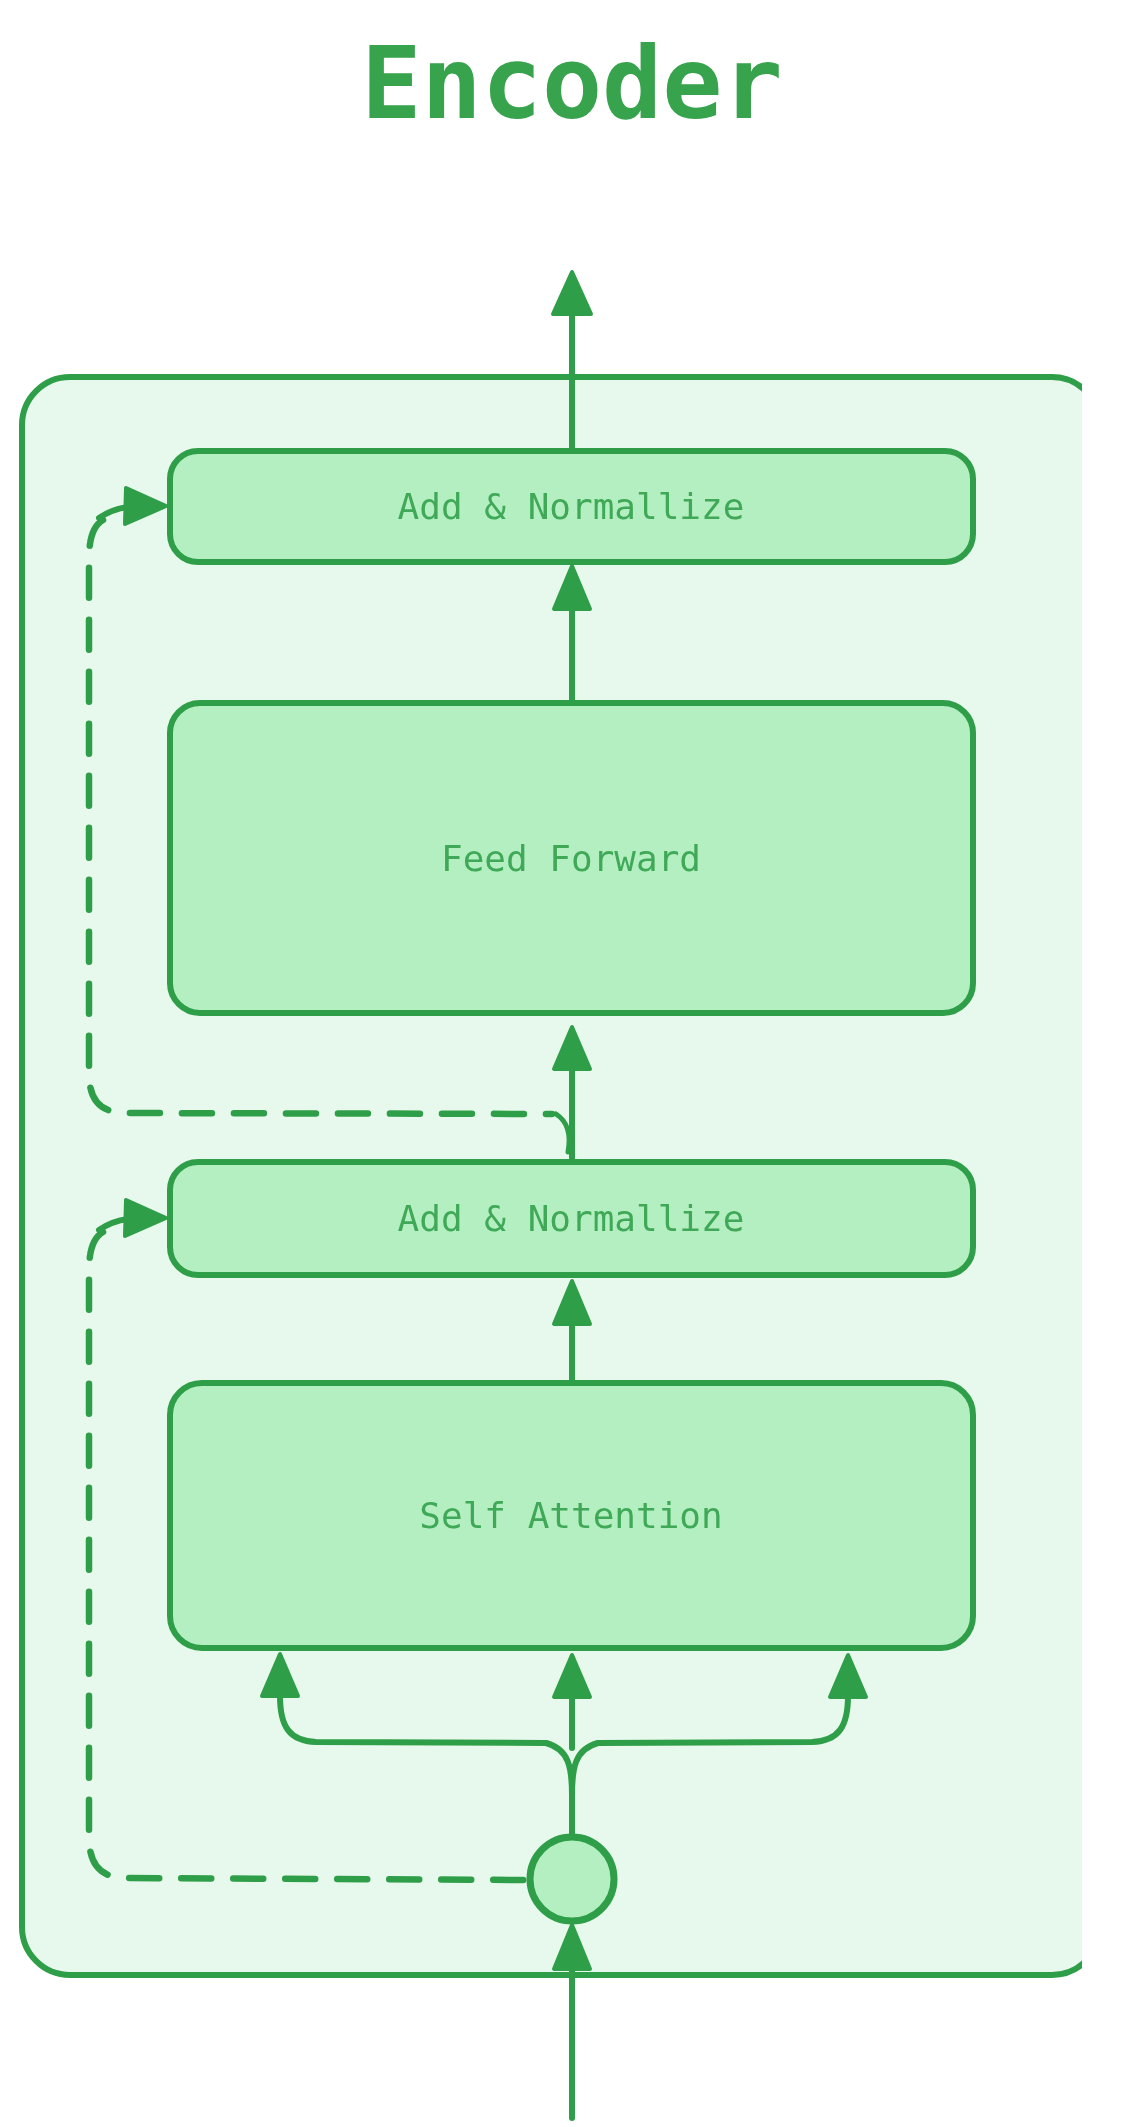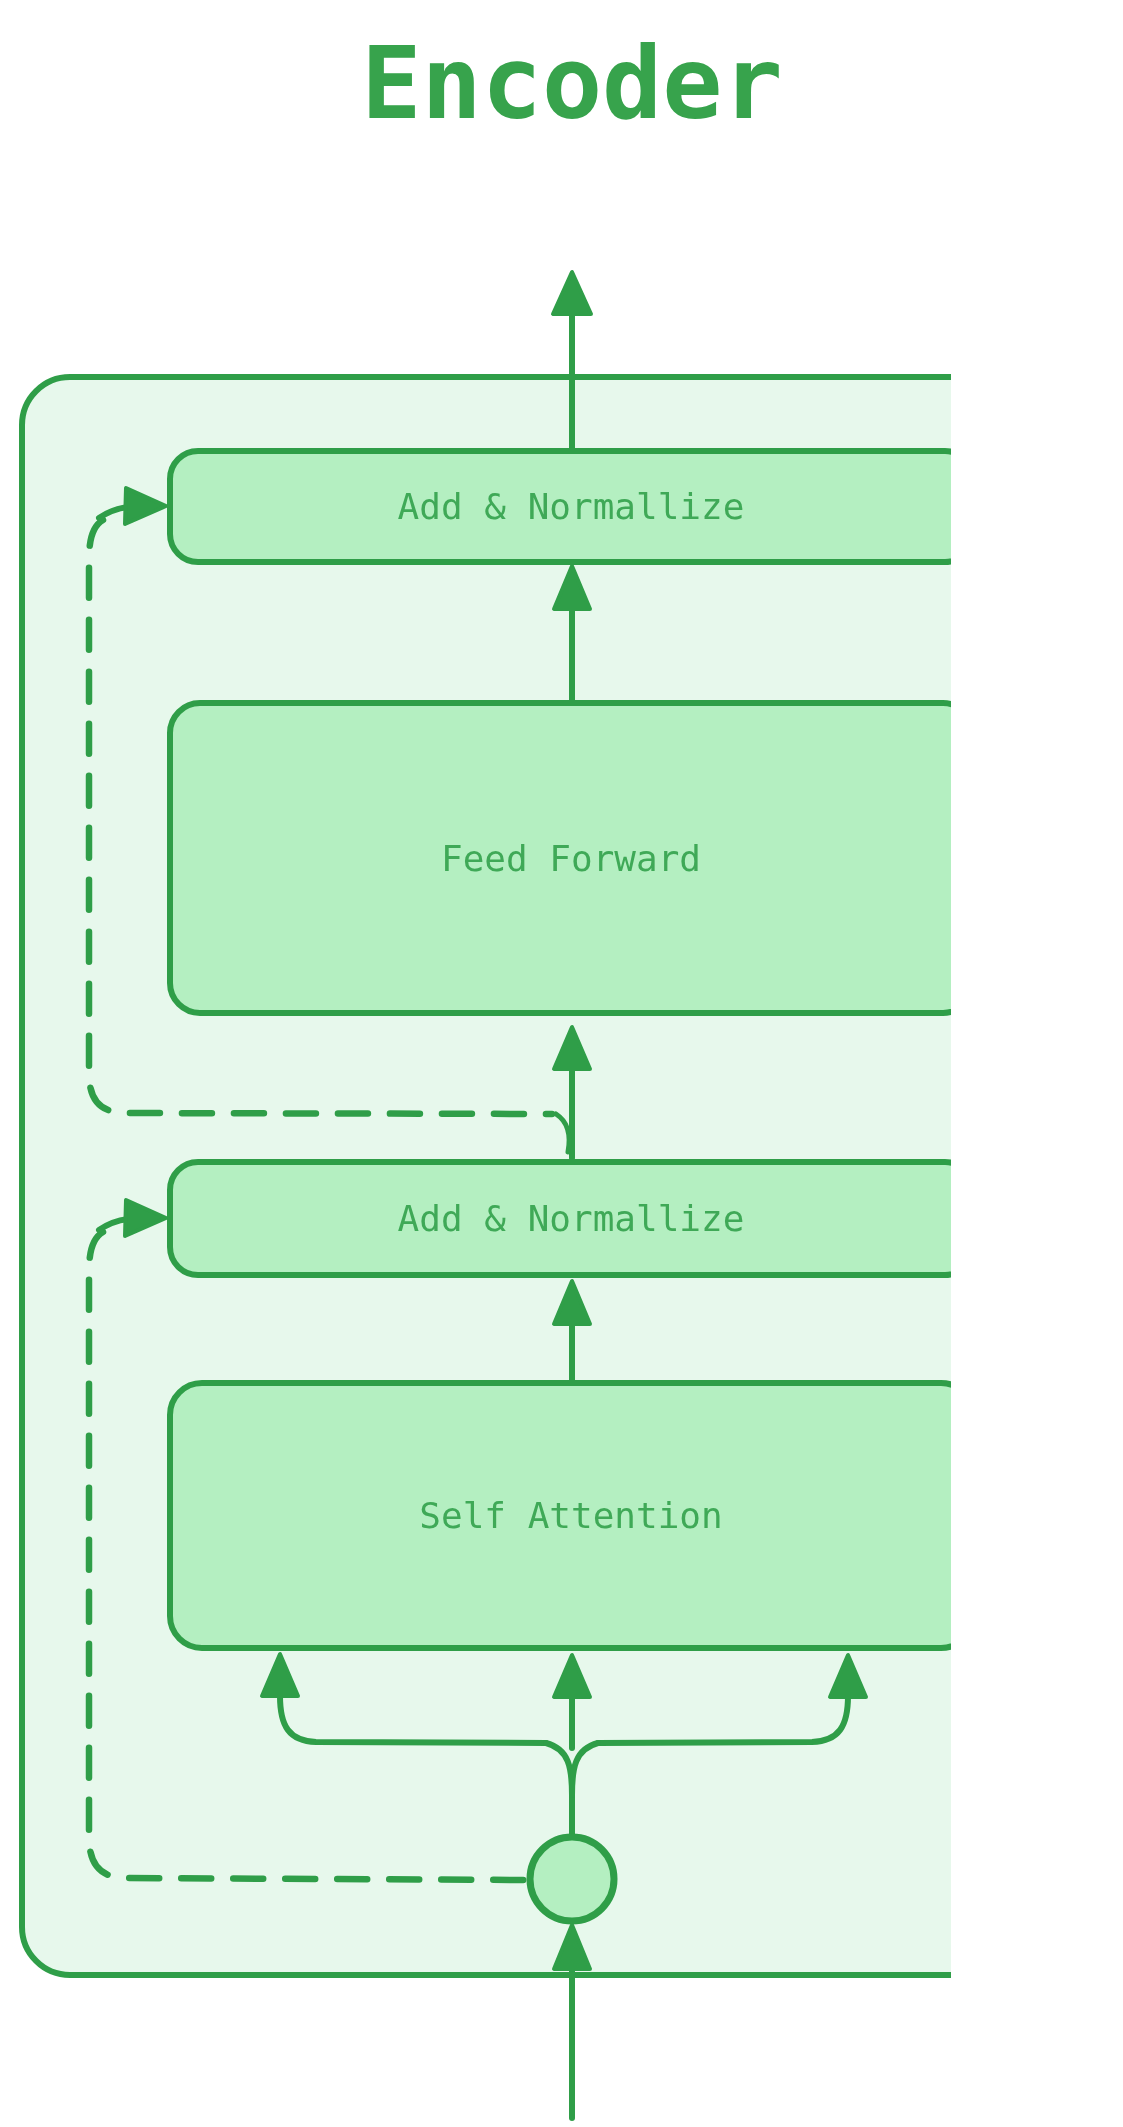--- a/index.html
+++ b/index.html
@@ -10,21 +10,21 @@
     --container-fill:#e7f8ec;
     --page-bg:#ffffff;
   }
   html,body{margin:0;padding:0;}
   body{
     background:var(--page-bg);
     font-family:"DejaVu Sans Mono","Liberation Mono",monospace;
   }
   .page{
     position:relative;
-    width:951px;
+    width:1082px;
     height:2127px;
     background:var(--page-bg);
     overflow:hidden;
   }
   svg{display:block;width:1123px;height:2127px;}
   .ln{
     stroke:var(--stroke);
     fill:none;
     stroke-width:6;
     stroke-linecap:round;

